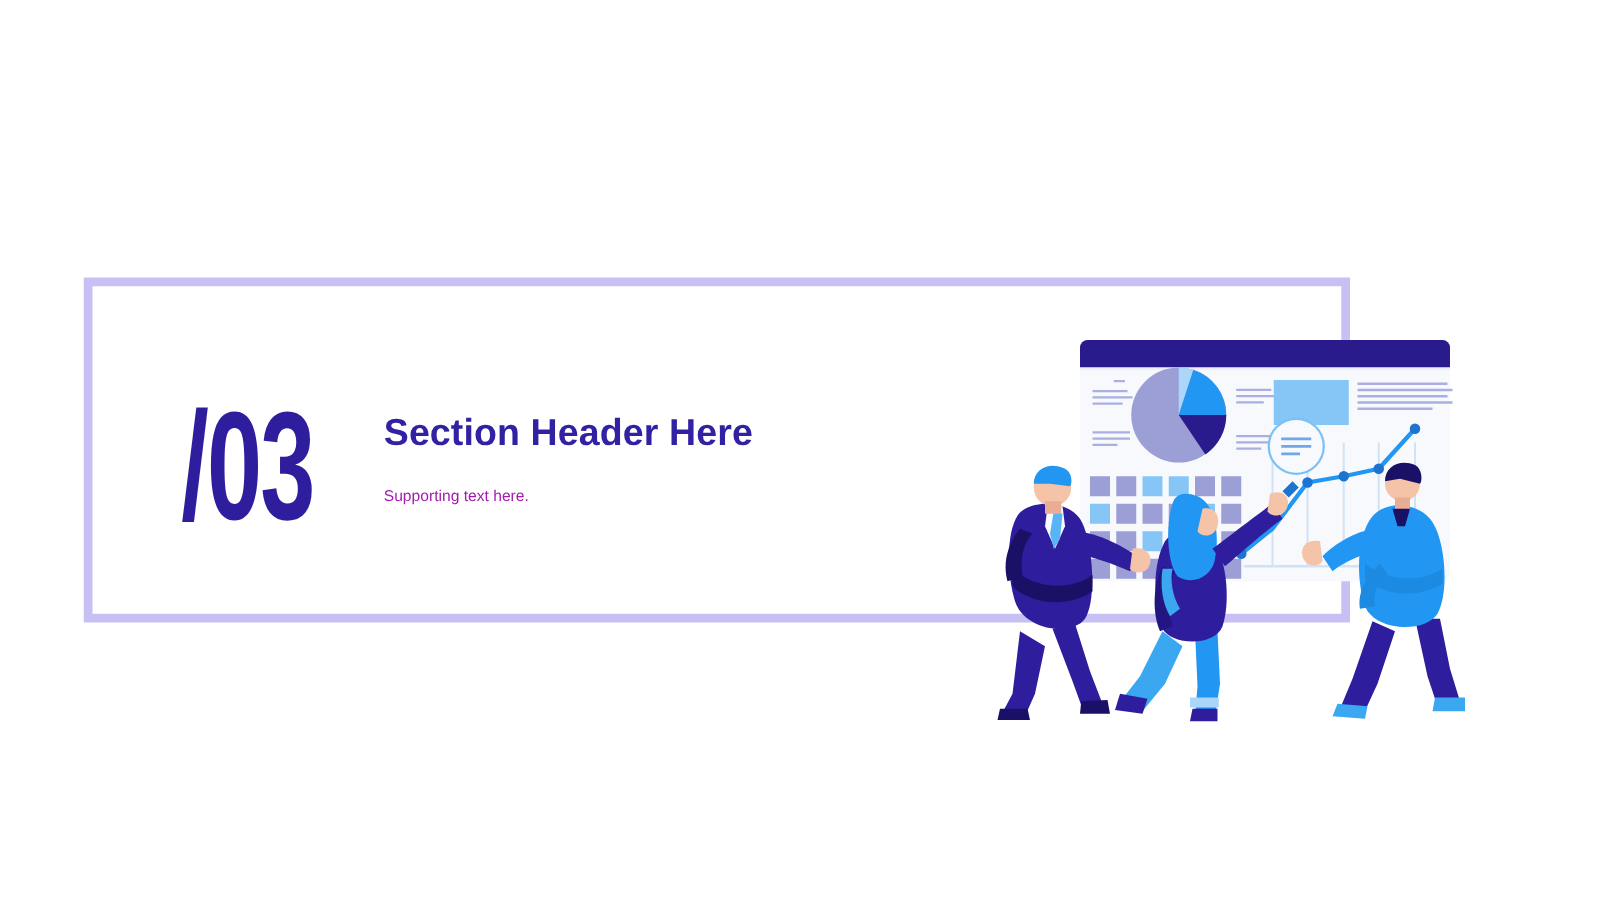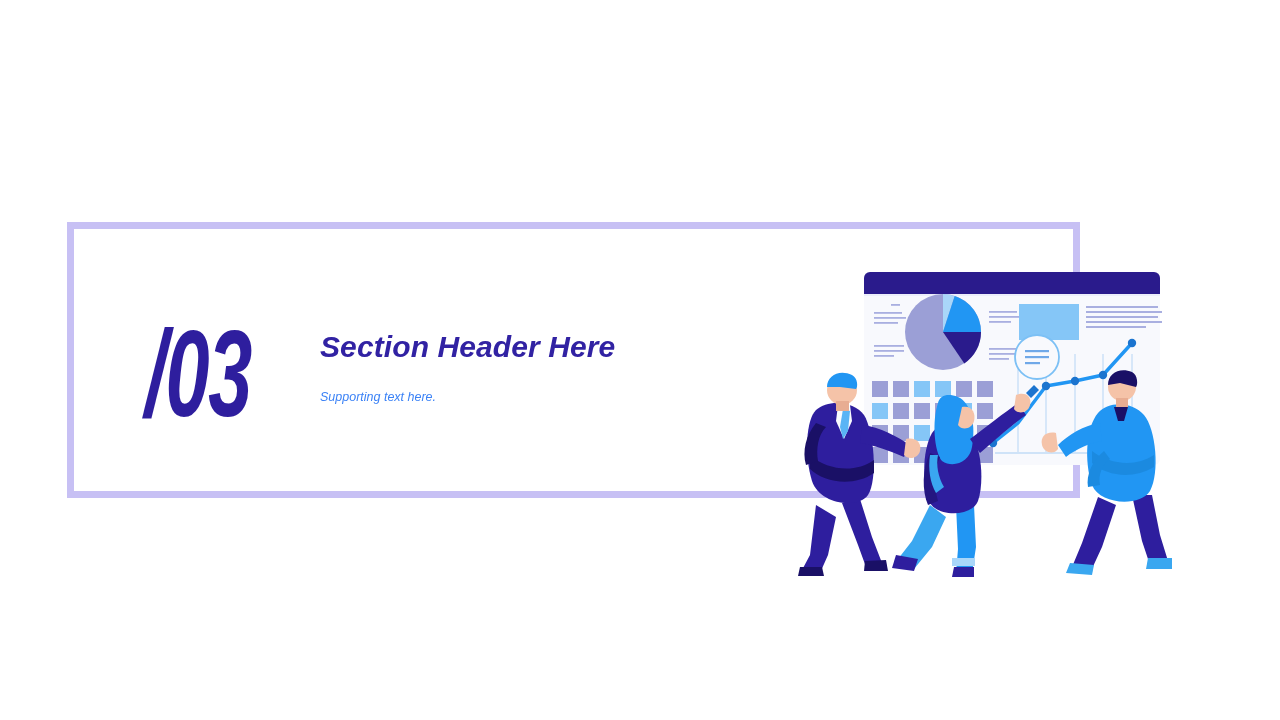--- a/index.html
+++ b/index.html
@@ -12,21 +12,20 @@
     height: 720px;
     background: #ffffff;
     font-family: "Liberation Sans", sans-serif;
     overflow: hidden;
   }
   .slide {
     position: relative;
     width: 1280px;
     height: 528px;
     background: #ffffff;
-    font-style: italic;
   }
 
   
   .frame {
     position: absolute;
     left: 67px;
     top: 222px;
     width: 1013px;
     height: 276px;
     border: 7px solid #c7c0f4;
@@ -46,38 +45,38 @@
     letter-spacing: -2px;
     color: #2e1e9e;
     transform: scaleX(0.72) scaleY(1.12);
     transform-origin: left top;
     white-space: nowrap;
     user-select: none;
   }
 
   .text-block {
     position: absolute;
-    left: 320px;
+    left: 307px;
     top: 328px;
     width: 520px;
   }
   .section-title {
     font-family: "Liberation Sans", sans-serif;
     font-weight: bold;
     font-size: 30px;
     line-height: 38px;
     color: #3122a3;
     margin: 0 0 18px 0;
     letter-spacing: 0.1px;
   }
   .support-line {
     font-family: "Liberation Sans", sans-serif;
     font-size: 12.5px;
     line-height: 26px;
-    color: #3b82f6;
+    color: #a21caf;
     margin: 0;
     white-space: nowrap;
   }
 
   
   .illustration {
     position: absolute;
     left: 780px;
     top: 255px;
     width: 440px;

